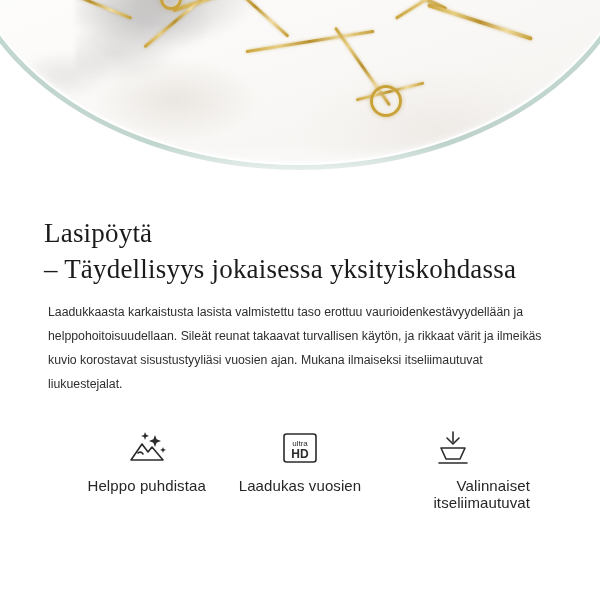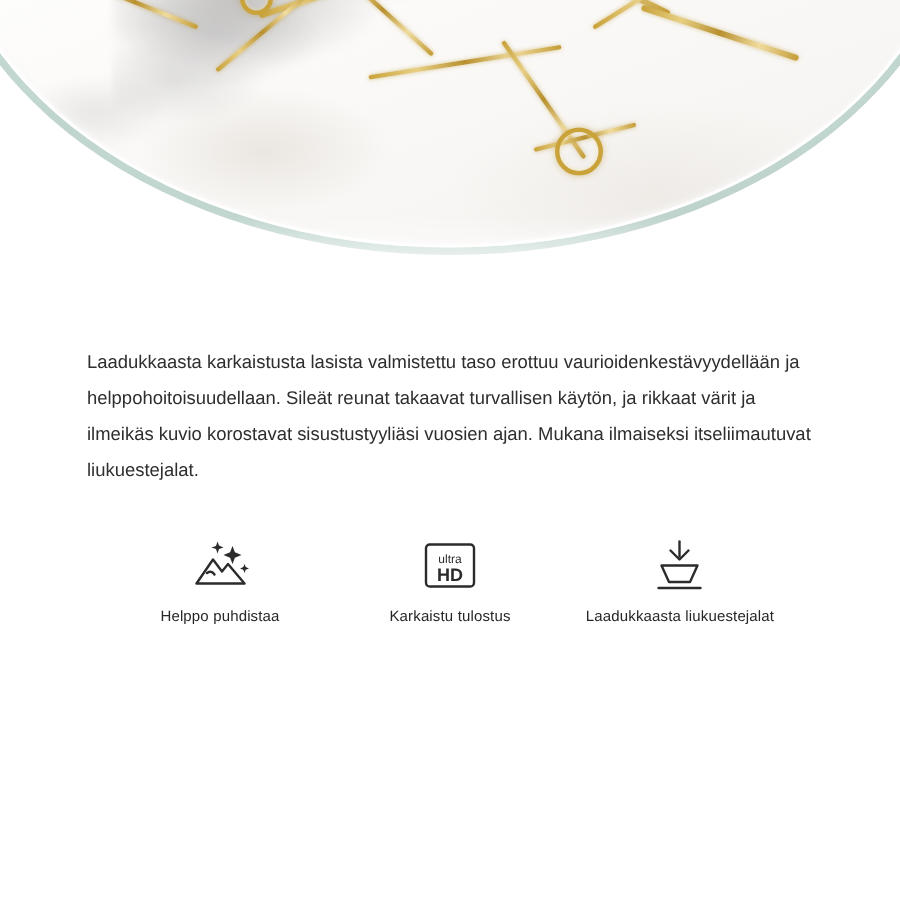--- a/index.html
+++ b/index.html
@@ -132,21 +132,21 @@
   }
   .title .line2 {
     display: block;
   }
   .body-copy {
     font-family: "Liberation Sans", sans-serif;
     font-size: 12.3px;
     line-height: 1.95;
     color: #2e2e2e;
     max-width: 515px;
-    margin: 14px;
+    margin: 4px;
   }
 
   
   .features {
     margin-top: 28px;
     display: grid;
     grid-template-columns: repeat(3, 1fr);
     row-gap: 16px;
     padding: 0 26px;
   }
@@ -157,21 +157,21 @@
     justify-content: flex-start;
   }
   .feature-icon {
     height: 46px;
     display: flex;
     align-items: center;
     justify-content: flex-end;
   }
   .feature-label {
     margin-top: 6px;
-    font-size: 10px;
+    font-size: 15px;
     color: #262626;
     text-align: right;
     letter-spacing: 0.1px;
   }
   svg { display: block; }
 </style>
 </head>
 <body>
 
 <div class="page">
@@ -196,20 +196,24 @@
       <div class="gold-ring" style="left:415px; top:415px; width:26px; height:26px;"></div>
       <div class="gold-ring" style="left:205px; top:318px; width:16px; height:16px;"></div>
 
       <div class="glass-rim"></div>
       <div class="glass-rim2"></div>
     </div>
     <div class="hero-fade"></div>
   </div>
 
   <div class="content">
+    <h1 class="title">
+      <span>Lasipöytä</span>
+      <span class="line2">– Täydellisyys jokaisessa yksityiskohdassa</span>
+    </h1>
     <p class="body-copy">Laadukkaasta karkaistusta lasista valmistettu taso erottuu vaurioidenkestävyydellään ja helppohoitoisuudellaan. Sileät reunat takaavat turvallisen käytön, ja rikkaat värit ja ilmeikäs kuvio korostavat sisustustyyliäsi vuosien ajan. Mukana ilmaiseksi itseliimautuvat liukuestejalat.</p>
 
     <div class="features">
 
       <div class="feature">
         <div class="feature-icon">
           <svg width="44" height="40" viewBox="0 0 44 40" fill="none" stroke="#2b2b2b" stroke-width="1.6" stroke-linecap="round" stroke-linejoin="round">
             <path d="M6 32 L17 16 L23 24 L27 19 L38 32 Z"></path>
             <path d="M13 25 q3 -2 5 1"></path>
             <path d="M30 7 l1.6 4.2 L36 13 l-4.4 1.8 L30 19 l-1.6-4.2 L24 13 l4.4-1.8 Z" fill="#2b2b2b" stroke="none"></path>
@@ -221,33 +225,33 @@
       </div>
 
       <div class="feature">
         <div class="feature-icon">
           <svg width="40" height="40" viewBox="0 0 40 40">
             <rect x="4" y="6" width="32" height="28" rx="2.5" fill="none" stroke="#2b2b2b" stroke-width="1.6"></rect>
             <text x="20" y="18" text-anchor="middle" font-family="Liberation Sans, sans-serif" font-size="8" fill="#2b2b2b">ultra</text>
             <text x="20" y="30" text-anchor="middle" font-family="Liberation Sans, sans-serif" font-size="12" font-weight="bold" fill="#2b2b2b">HD</text>
           </svg>
         </div>
-        <div class="feature-label">Karkaistu tulostus</div>
+        <div class="feature-label">Laadukas vuosien</div>
       </div>
 
 
 
       <div class="feature">
         <div class="feature-icon">
           <svg width="40" height="40" viewBox="0 0 40 40" fill="none" stroke="#2b2b2b" stroke-width="1.6" stroke-linejoin="round" stroke-linecap="round">
             <path d="M20 4 L20 14"></path>
             <path d="M14 10 L20 16 L26 10"></path>
             <path d="M8 20 L32 20 L27 31 L13 31 Z"></path>
             <path d="M6 35 L34 35"></path>
           </svg>
         </div>
-        <div class="feature-label">Laadukkaasta liukuestejalat</div>
+        <div class="feature-label">Valinnaiset itseliimautuvat</div>
       </div>
 
 
     </div>
   </div>
 </div>
 
 </body></html>

